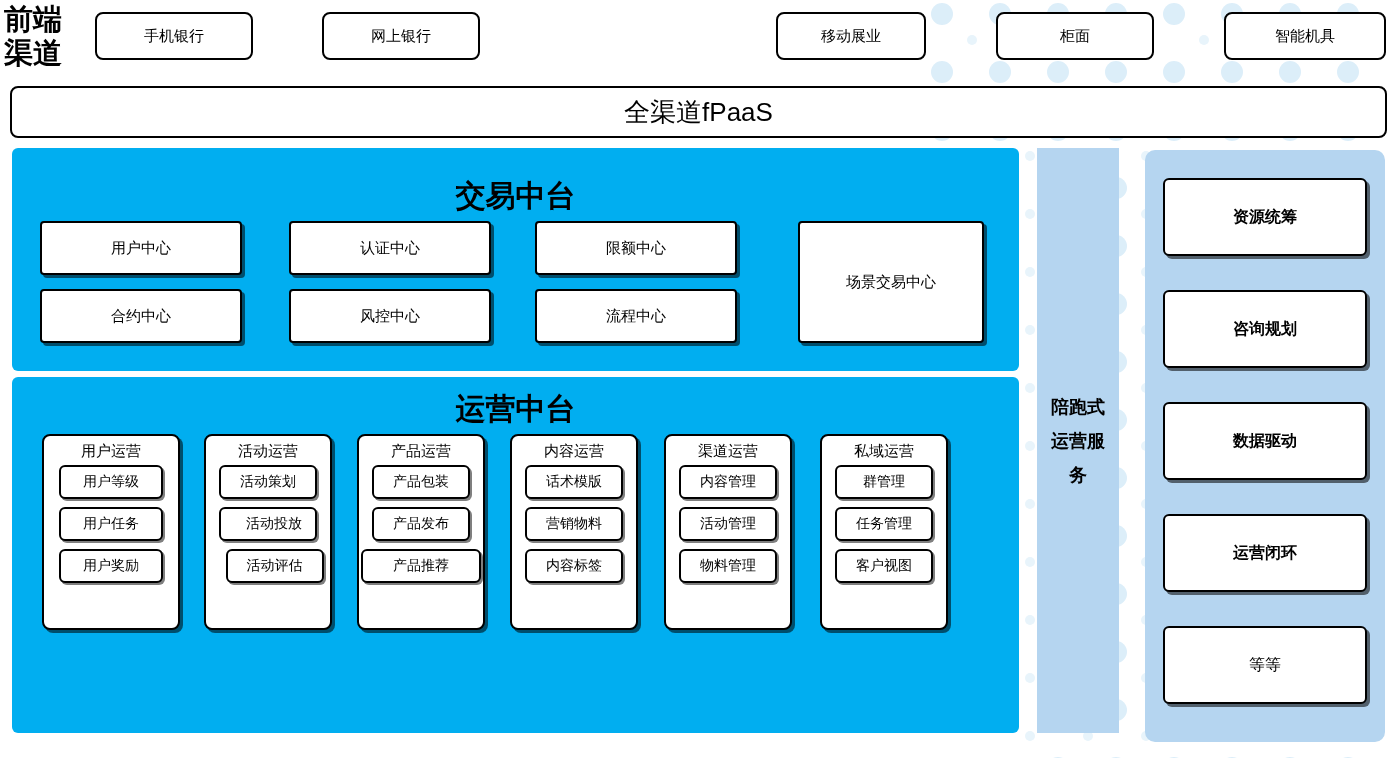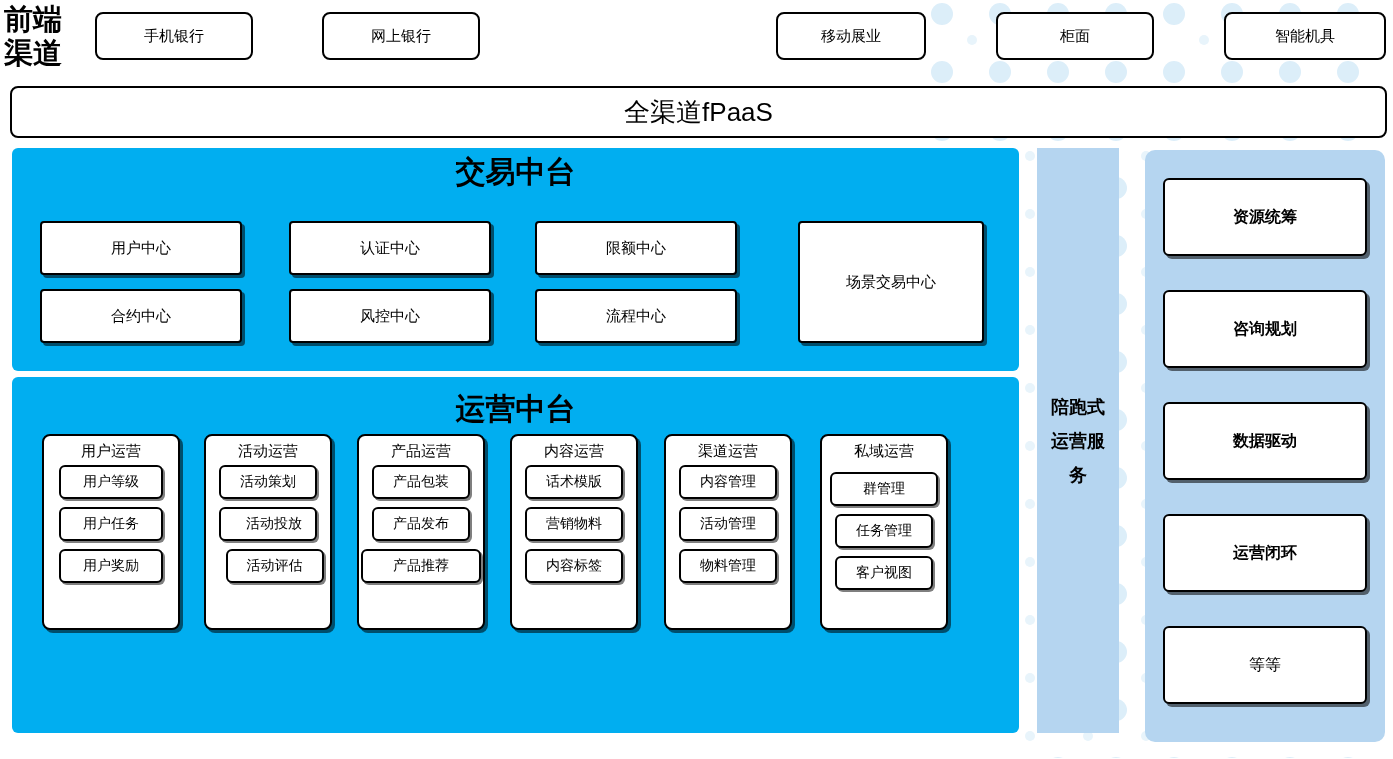--- a/index.html
+++ b/index.html
@@ -209,21 +209,21 @@
 
   <div class="abs card sq channel-box" style="left:95px;  width:158px;">手机银行</div>
   <div class="abs card sq channel-box" style="left:322px; width:158px;">网上银行</div>
   <div class="abs card sq channel-box" style="left:776px; width:150px;">移动展业</div>
   <div class="abs card sq channel-box" style="left:996px; width:158px;">柜面</div>
   <div class="abs card sq channel-box" style="left:1224px; width:162px;">智能机具</div>
 
   <div class="abs card sq" id="fpaas-bar">全渠道fPaaS</div>
 
   <div class="abs cyan-panel" id="trade-panel">
-    <div class="panel-title" style="top:4px;">交易中台</div>
+    <div class="panel-title" style="top:28px;">交易中台</div>
 
     <div class="abs card rnd trade-box" style="left:28px;  top:73px;  width:202px; height:54px;">用户中心</div>
     <div class="abs card rnd trade-box" style="left:277px; top:73px;  width:202px; height:54px;">认证中心</div>
     <div class="abs card rnd trade-box" style="left:523px; top:73px;  width:202px; height:54px;">限额中心</div>
 
     <div class="abs card rnd trade-box" style="left:28px;  top:141px; width:202px; height:54px;">合约中心</div>
     <div class="abs card rnd trade-box" style="left:277px; top:141px; width:202px; height:54px;">风控中心</div>
     <div class="abs card rnd trade-box" style="left:523px; top:141px; width:202px; height:54px;">流程中心</div>
 
     <div class="abs card rnd trade-box" style="left:786px; top:73px;  width:186px; height:122px;">场景交易中心</div>
@@ -262,21 +262,21 @@
 
     <div class="abs ops-group" style="left:652px; top:57px; width:128px; height:196px;">
       <div class="ops-group-title">渠道运营</div>
       <div class="ops-item" style="width:98px;">内容管理</div>
       <div class="ops-item" style="width:98px;">活动管理</div>
       <div class="ops-item" style="width:98px;">物料管理</div>
     </div>
 
     <div class="abs ops-group" style="left:808px; top:57px; width:128px; height:196px;">
       <div class="ops-group-title">私域运营</div>
-      <div class="ops-item" style="width:108px;margin-top:7px;">群管理</div>
+      <div class="ops-item" style="width:98px;">群管理</div>
       <div class="ops-item" style="width:98px;">任务管理</div>
       <div class="ops-item" style="width:98px;">客户视图</div>
     </div>
   </div>
 
   <div id="data-analysis">
     <div id="data-analysis-title">数据分析</div>
     <div class="da-item" style="left:78px;">行为分析</div>
     <div class="da-item" style="left:313px;">活动分析</div>
     <div class="da-item" style="left:548px;">权益分析</div>

